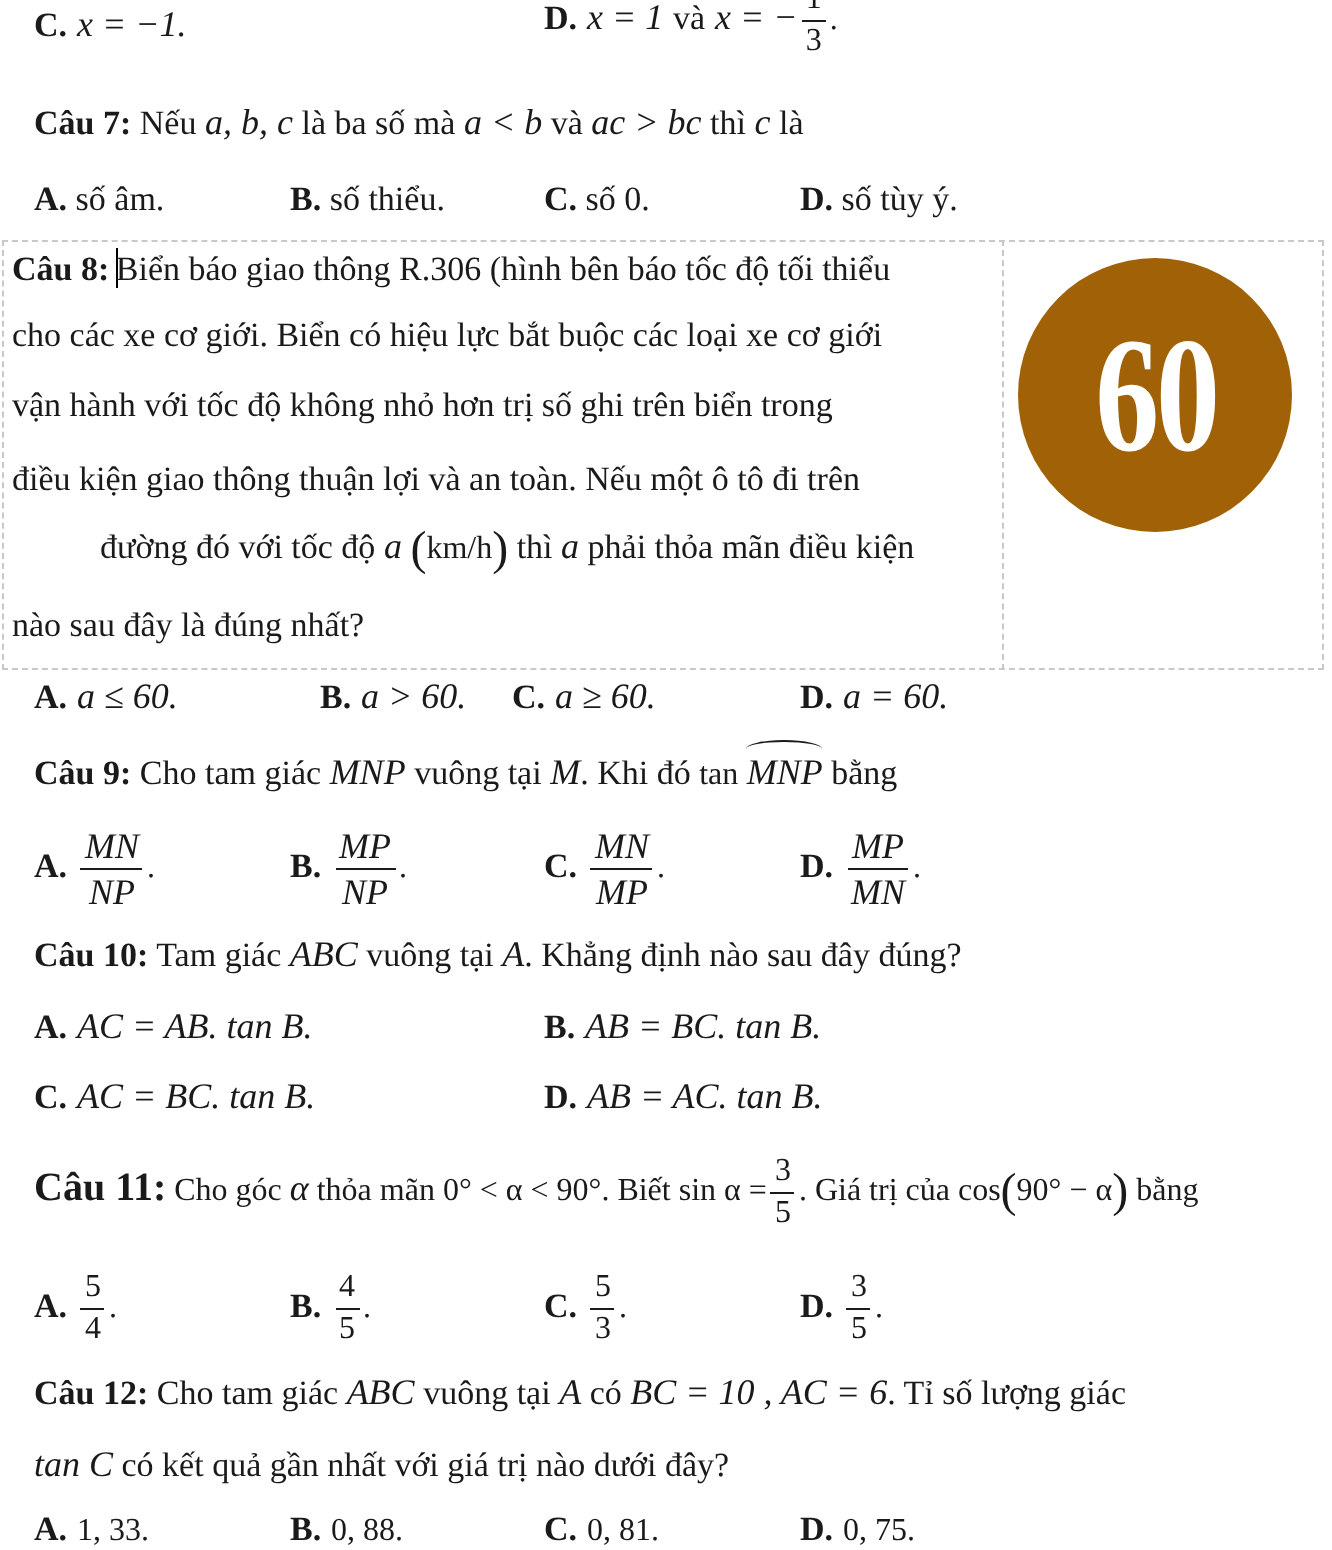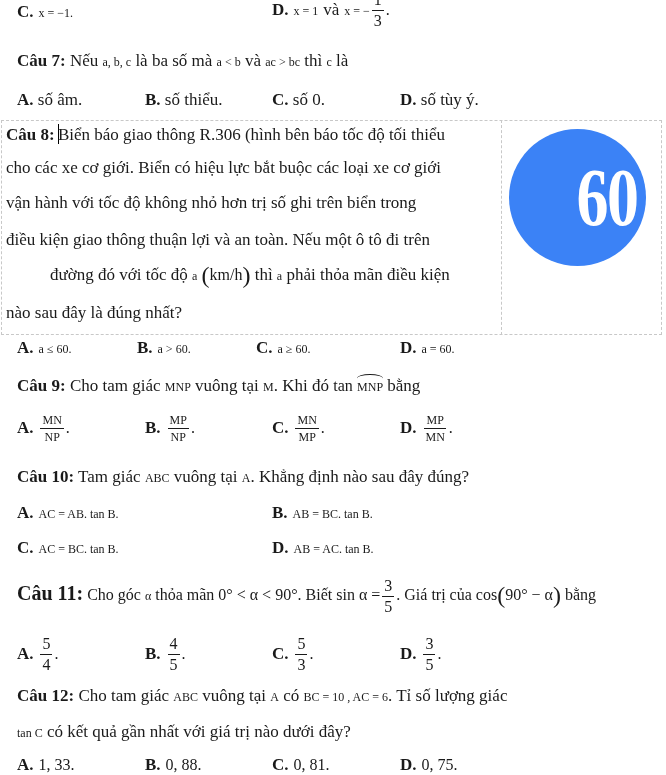--- a/index.html
+++ b/index.html
@@ -1,21 +1,21 @@
 <!DOCTYPE html>
 <html><head>
 <meta charset="utf-8">
 <style>
   html, body { margin: 0; padding: 0; background: #ffffff; }
   body {
     width: 666px; height: 775px; overflow: hidden; position: relative;
     font-family: "DejaVu Serif", serif; color: #1a1a1a; font-size: 15.5px;
   }
   .abs { position: absolute; white-space: nowrap; }
-  .m { font-family: "Liberation Serif", serif; font-size: 12px; }
+  .m { font-family: "Liberation Serif", serif; font-style: italic; font-size: 18px; }
   .mr { font-family: "Liberation Serif", serif; font-size: 16px; }
   .txt { font-family: "Liberation Serif", serif; font-size: 17px; }
   .lbl { font-family: "Liberation Serif", serif; font-weight: bold; font-size: 17px; }
   .frac { display: inline-flex; flex-direction: column; align-items: center; vertical-align: middle; margin: 0 2px; line-height: 1; }
   .frac .num { padding: 0 2px 2px 2px; border-bottom: 1px solid #1a1a1a; }
   .frac .den { padding: 2px 2px 0 2px; }
   .q8-box {
     position: absolute; left: 1px; top: 120px; width: 661px; height: 215px;
     border: 1px dashed #c8c8c8; box-sizing: border-box;
   }
@@ -76,26 +76,26 @@
 <div class="abs txt" style="left:6px; top:262px;margin-left:44px;">
   <span>đường đó với tốc độ</span>
   <span class="m">a</span>
   <span class="paren">(</span><span class="mr">km/h</span><span class="paren">)</span>
   <span>thì</span>
   <span class="m">a</span>
   <span>phải thỏa mãn điều kiện</span>
 </div>
 <div class="abs txt" style="left:6px; top:303px;">nào sau đây là đúng nhất?</div>
 
-<div class="sign" id="sign" style="background: #3b82f6; justify-content: flex-end;">
+<div class="sign" id="sign" style="background: #a16207;">
   <span>60</span>
 </div>
 
 <div class="abs" style="left:17px; top:338px;"><span class="lbl">A.</span> <span class="m">a ≤ 60.</span></div>
-<div class="abs" style="left:137px; top:338px;"><span class="lbl">B.</span> <span class="m">a &gt; 60.</span></div>
+<div class="abs" style="left:160px; top:338px;"><span class="lbl">B.</span> <span class="m">a &gt; 60.</span></div>
 <div class="abs" style="left:256px; top:338px;text-align:center;"><span class="lbl">C.</span> <span class="m">a ≥ 60.</span></div>
 <div class="abs" style="left:400px; top:338px;"><span class="lbl">D.</span> <span class="m">a = 60.</span></div>
 
 <div class="abs txt" style="left:17px; top:376px;">
   <span class="lbl">Câu 9:</span>
   <span>Cho tam giác</span>
   <span class="m">MNP</span>
   <span>vuông tại</span>
   <span class="m">M</span><span>. Khi đó</span>
   <span class="mr">tan</span>

